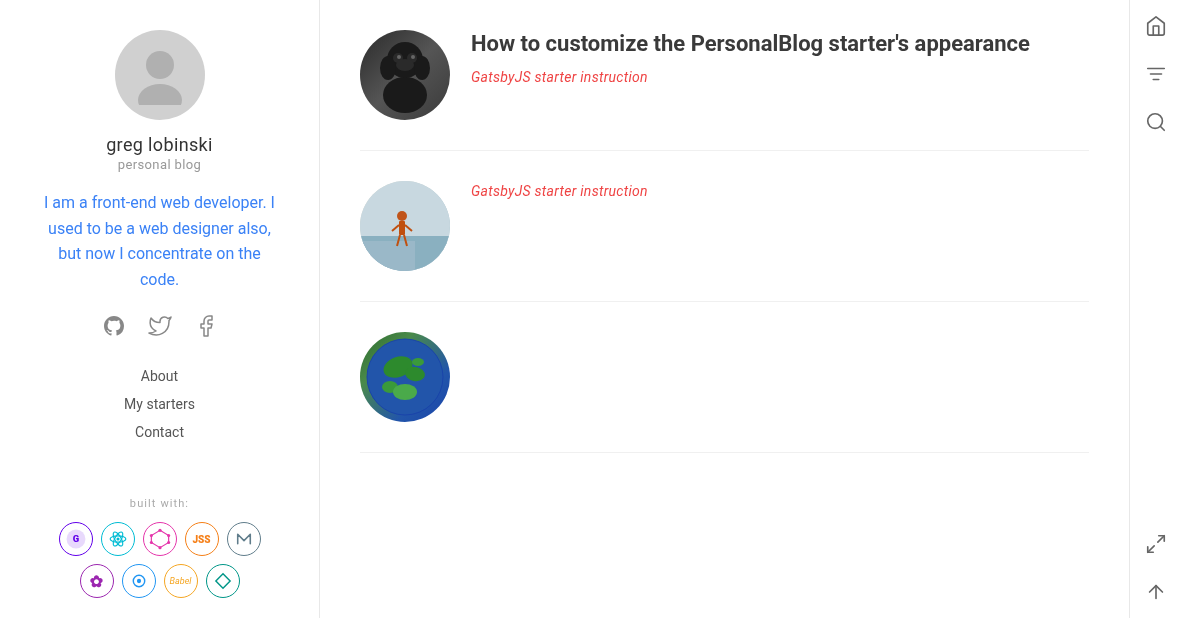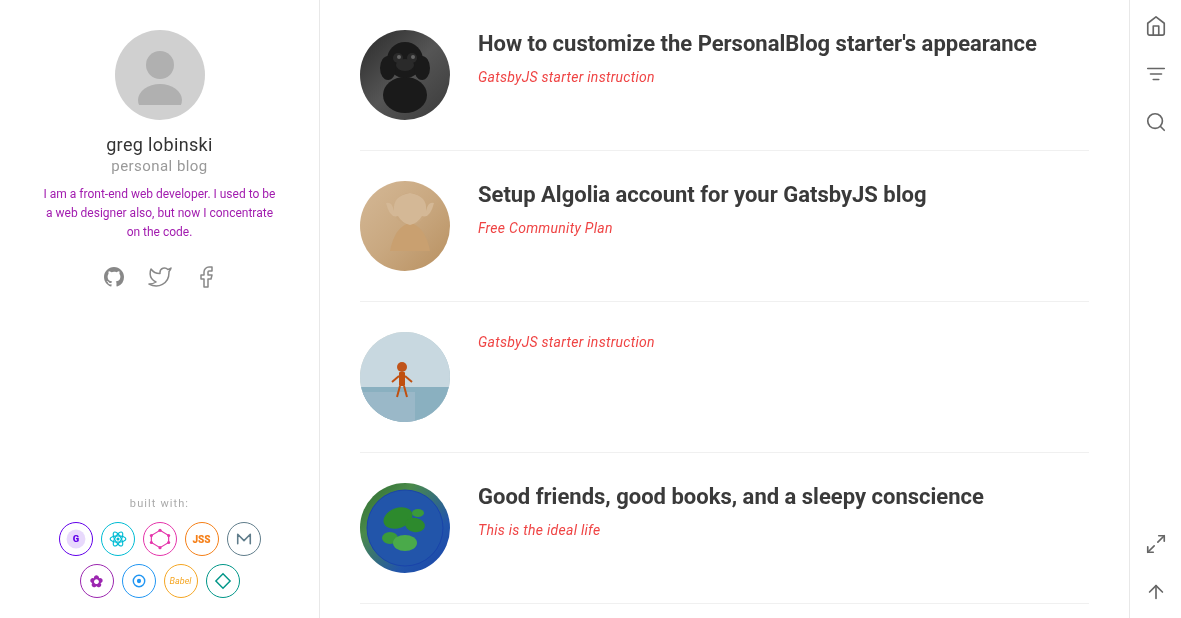--- a/index.html
+++ b/index.html
@@ -38,28 +38,28 @@
     .avatar-wrapper svg { width: 60px; height: 60px; }
 
     .author-name {
       font-size: 18px;
       font-weight: 400;
       color: #333;
       letter-spacing: 0.02em;
       margin-bottom: 2px;
     }
     .author-subtitle {
-      font-size: 15px;
+      font-size: 13px;
       color: #999;
-      margin-bottom: 10px;
+      margin-bottom: 18px;
       letter-spacing: 0.03em;
     }
     .author-bio {
-      font-size: 12px;
-      color: #a21caf;
+      font-size: 16px;
+      color: #3b82f6;
       text-align: center;
       line-height: 1.6;
       margin-bottom: 20px;
       max-width: 240px;
     }
 
     .social-links {
       display: flex;
       gap: 18px;
       margin-bottom: 24px;
@@ -128,21 +128,21 @@
       padding: 0 40px;
     }
 
     .post-list {
       list-style: none;
     }
 
     .post-item {
       display: flex;
       align-items: flex-start;
-      gap: 28px;
+      gap: 21px;
       padding: 30px 0;
       border-bottom: 1px solid #f0f0f0;
     }
     .post-item:last-child { border-bottom: none; }
 
     .post-thumb {
       width: 90px;
       height: 90px;
       min-width: 90px;
       border-radius: 50%;
@@ -237,20 +237,25 @@
       </svg>
     </a>
     <a class="social-icon" href="#">
 
       <svg viewBox="0 0 24 24" xmlns="http://www.w3.org/2000/svg">
         <path d="M18 2h-3a5 5 0 00-5 5v3H7v4h3v8h4v-8h3l1-4h-4V7a1 1 0 011-1h3z" stroke="#888" stroke-width="1.5" fill="none" stroke-linecap="round" stroke-linejoin="round"></path>
       </svg>
     </a>
   </div>
 
+  <nav class="nav-links">
+    <a class="nav-link" href="#">About</a>
+    <a class="nav-link" href="#">My starters</a>
+    <a class="nav-link" href="#">Contact</a>
+  </nav>
 
   <div class="built-with">
     <div class="built-with-label">built with:</div>
     <div class="tech-icons">
 
       <div class="tech-icon" style="border-color:#6200ea; color:#6200ea;">
         <svg viewBox="0 0 28 28" width="22" height="22">
           <circle cx="14" cy="14" r="12" fill="#6200ea" opacity="0.15"></circle>
           <text x="14" y="18" text-anchor="middle" font-size="12" font-weight="900" fill="#6200ea">G</text>
         </svg>
@@ -322,34 +327,20 @@
           <circle cx="53" cy="27" r="2" fill="#666"></circle>
           <ellipse cx="45" cy="35" rx="9" ry="6" fill="#2a2a2a"></ellipse>
         </svg>
       </div>
       <div class="post-content">
         <a class="post-title" href="#">How to customize the PersonalBlog starter's appearance</a>
         <span class="post-tag">GatsbyJS starter instruction</span>
       </div>
     </li>
 
-    <li class="post-item">
-      <div class="post-thumb thumb-woman">
-
-        <svg viewBox="0 0 90 90" width="90" height="90">
-          <circle cx="50" cy="28" r="16" fill="#c9a880"></circle>
-          <path d="M30 70 Q35 45 50 42 Q65 45 70 70 Z" fill="#c9a070"></path>
-          <path d="M34 30 Q32 15 50 12 Q68 15 66 30 Q68 20 74 22 Q70 38 62 35 Q58 42 50 44 Q42 42 38 35 Q30 38 26 22 Q32 20 34 30 Z" fill="#d4b896"></path>
-        </svg>
-      </div>
-      <div class="post-content">
-        <a class="post-title" href="#">Setup Algolia account for your GatsbyJS blog</a>
-        <span class="post-tag">Free Community Plan</span>
-      </div>
-    </li>
 
     <li class="post-item">
       <div class="post-thumb thumb-person">
 
         <svg viewBox="0 0 90 90" width="90" height="90">
           <rect x="0" y="0" width="90" height="90" fill="#c8d8e0"></rect>
           <rect x="0" y="55" width="90" height="35" fill="#8ab0c0"></rect>
           <rect x="0" y="60" width="55" height="30" fill="#9ab8c8"></rect>
 
           <circle cx="42" cy="35" r="5" fill="#c0541a"></circle>
@@ -371,24 +362,20 @@
         <svg viewBox="0 0 90 90" width="90" height="90">
           <circle cx="45" cy="45" r="38" fill="#2255aa"></circle>
           <ellipse cx="38" cy="35" rx="15" ry="10" fill="#2d8a2d" transform="rotate(-20 38 35)"></ellipse>
           <ellipse cx="55" cy="42" rx="10" ry="7" fill="#2d8a2d" transform="rotate(10 55 42)"></ellipse>
           <ellipse cx="30" cy="55" rx="8" ry="6" fill="#3a9a3a"></ellipse>
           <ellipse cx="58" cy="30" rx="6" ry="4" fill="#3a9a3a"></ellipse>
           <ellipse cx="45" cy="60" rx="12" ry="8" fill="#4aaa4a"></ellipse>
           <circle cx="45" cy="45" r="38" fill="none" stroke="#1a44aa" stroke-width="1"></circle>
         </svg>
       </div>
-      <div class="post-content">
-        <a class="post-title" href="#">Good friends, good books, and a sleepy conscience</a>
-        <span class="post-tag">This is the ideal life</span>
-      </div>
     </li>
 
     <li class="post-item">
       
       
     </li>
 
   </ul>
 </main>
 

